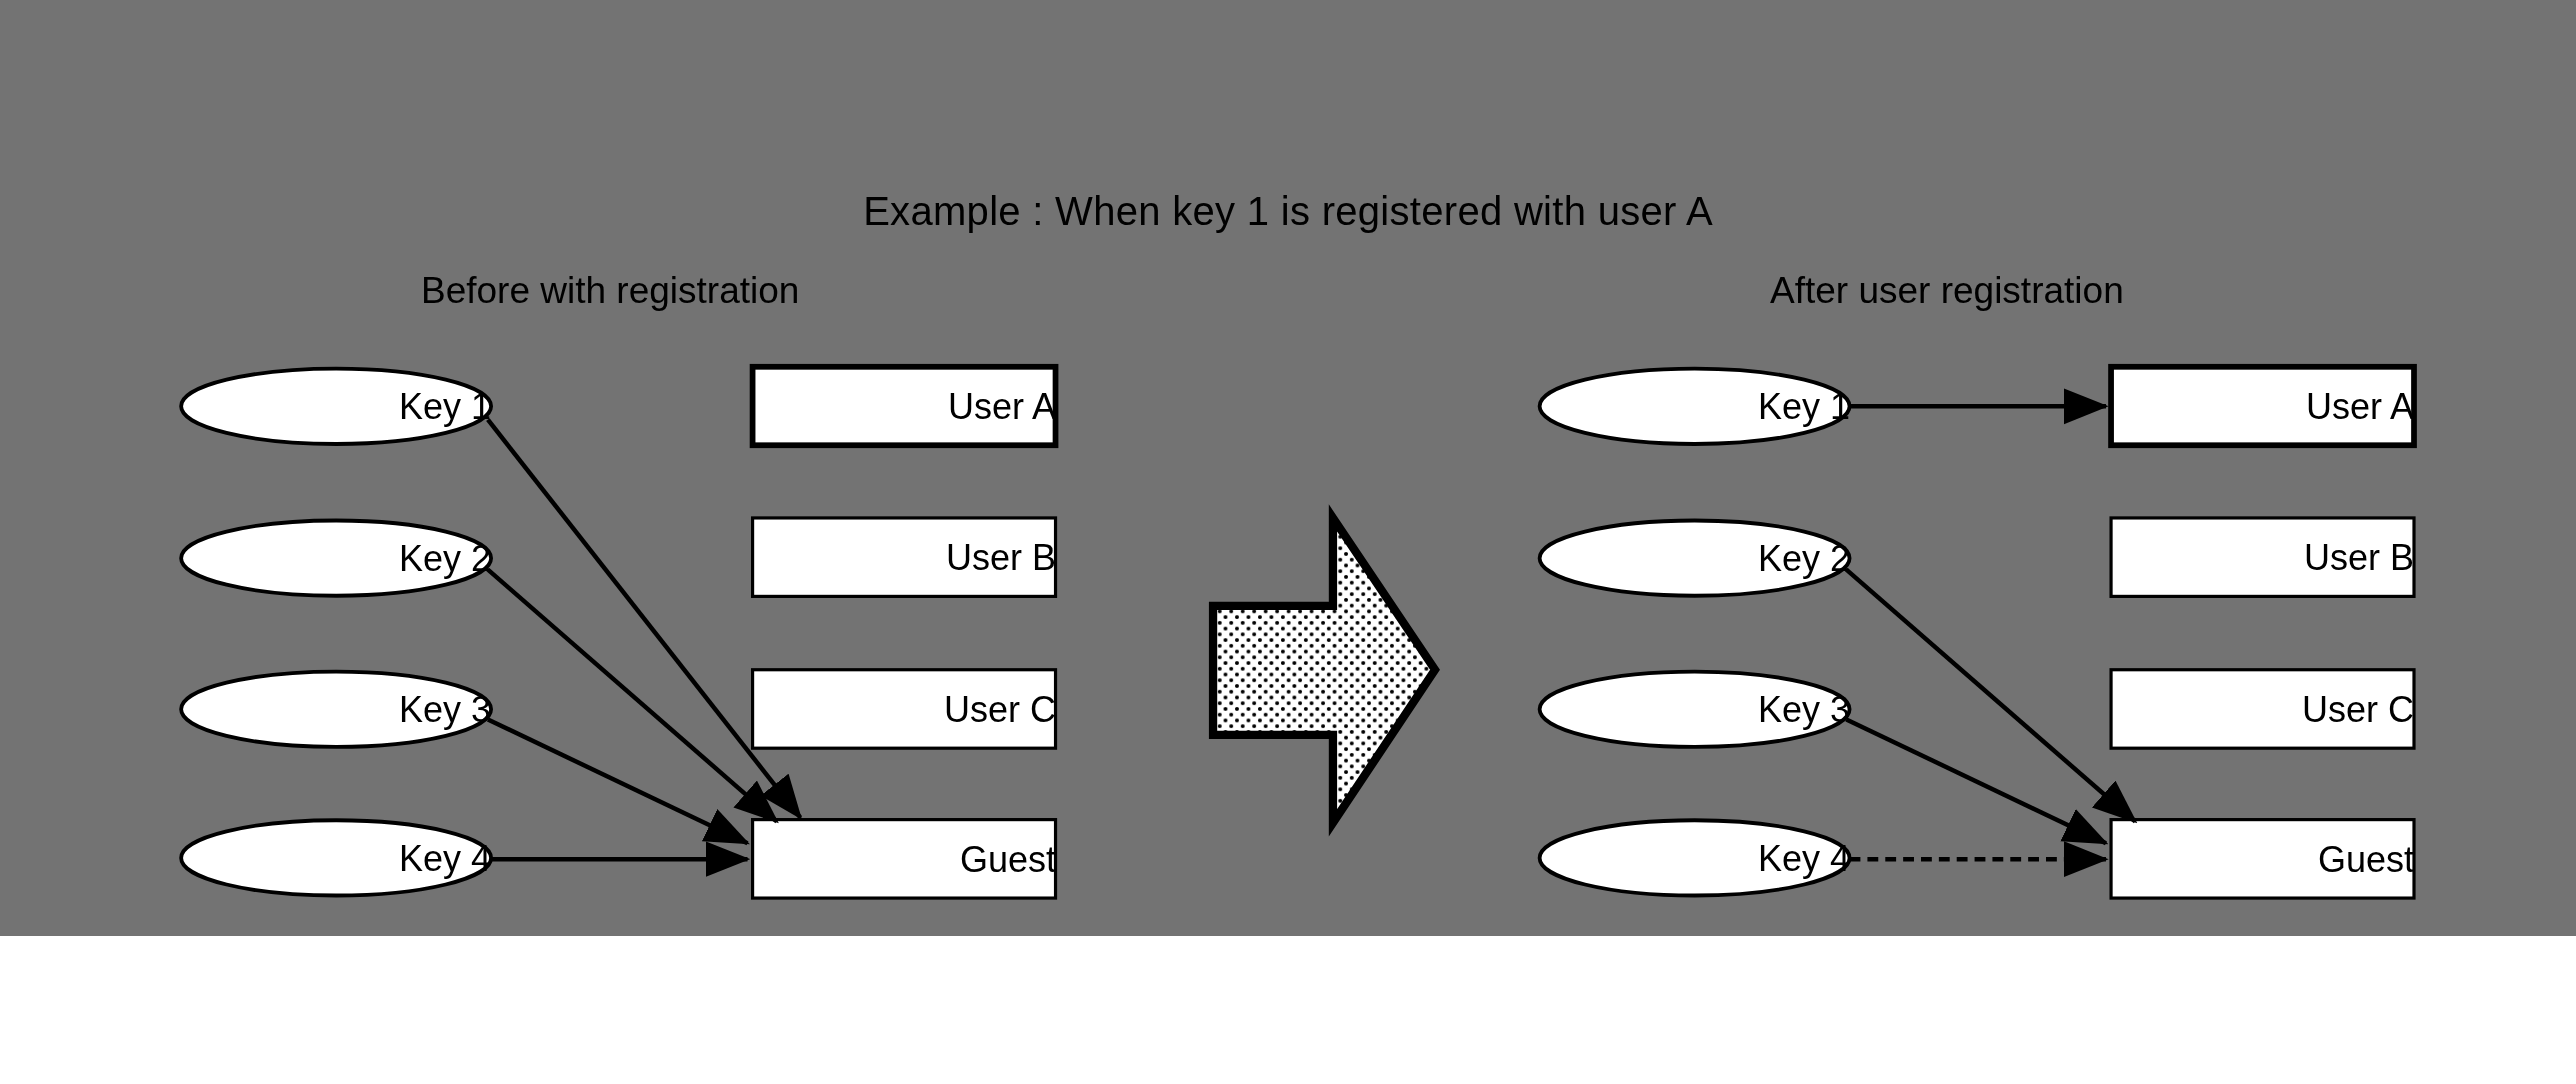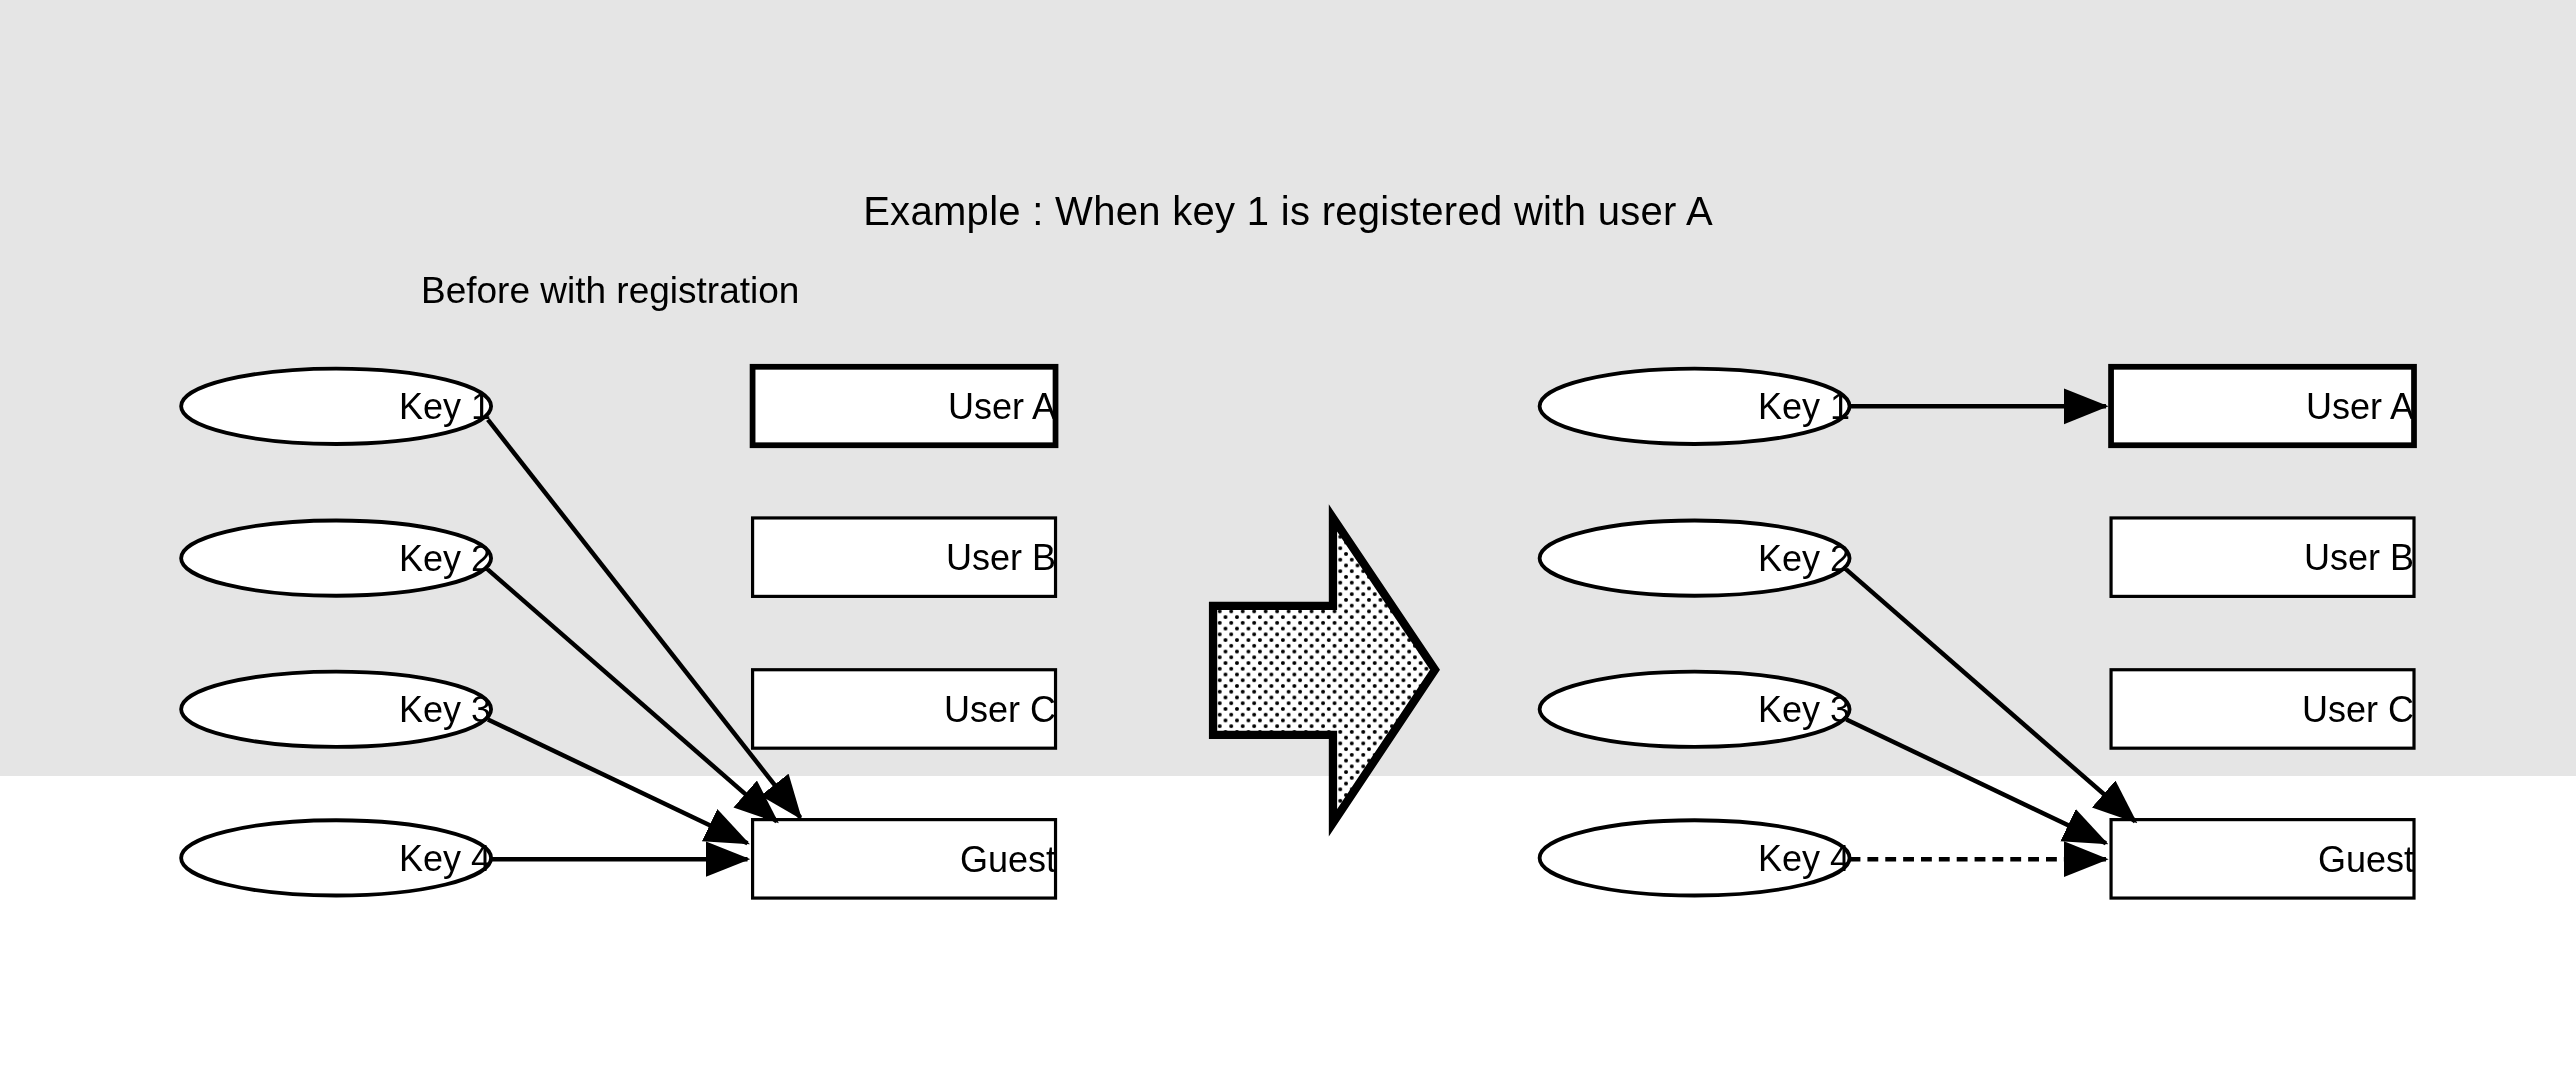--- a/index.html
+++ b/index.html
@@ -3,21 +3,21 @@
 <meta charset="utf-8">
 <style>
   html,body{margin:0;padding:0;background:#ffffff;}
   body{
     width:2576px;height:1085px;
     font-family:"Liberation Sans", sans-serif;
     color:#000000;
     overflow:hidden;
     position:relative;
   }
-  #stage{position:absolute;left:0;top:0;width:2576px;height:776px;background:#e5e5e5;text-decoration:underline;}
+  #stage{position:absolute;left:0;top:0;width:2576px;height:936px;background:#737373;text-decoration:underline;}
   #vec{position:absolute;left:0;top:0;width:2576px;height:1085px;}
   .txt{position:absolute;white-space:nowrap;color:#000;}
   #title{
     left:0;right:0;top:189px;text-align:center;
     font-size:40px;letter-spacing:0.3px;
   }
   #label-before{left:421px;top:270px;font-size:37px;}
   #label-after{left:1770px;top:270px;font-size:37px;}
   .node-label{
     position:absolute;text-align:right;font-size:36px;
@@ -82,20 +82,21 @@
       <line x1="2900" y1="637" x2="3302" y2="637" marker-end="url(#ah)"></line>
       <line x1="2895" y1="893" x2="3348" y2="1288" marker-end="url(#ah)"></line>
       <line x1="2895" y1="1128" x2="3302" y2="1322" marker-end="url(#ah)"></line>
       <line x1="2900" y1="1347" x2="3302" y2="1347" stroke-dasharray="17 11" marker-end="url(#ah)"></line>
     </g>
   </svg>
 
   <div class="txt" id="title">Example : When key 1 is registered with user A</div>
 
   <div class="txt" id="label-before">Before with registration</div>
+  <div class="txt" id="label-after">After user registration</div>
 
   <div class="node-label" style="left:181px;top:386px;width:310px;">Key 1</div>
   <div class="node-label" style="left:181px;top:538px;width:310px;">Key 2</div>
   <div class="node-label" style="left:181px;top:689px;width:310px;">Key 3</div>
   <div class="node-label" style="left:181px;top:838px;width:310px;">Key 4</div>
 
   <div class="node-label" style="left:753px;top:386px;width:303px;">User A</div>
   <div class="node-label" style="left:753px;top:537px;width:303px;">User B</div>
   <div class="node-label" style="left:753px;top:689px;width:303px;">User C</div>
   <div class="node-label" style="left:753px;top:839px;width:303px;">Guest</div>

